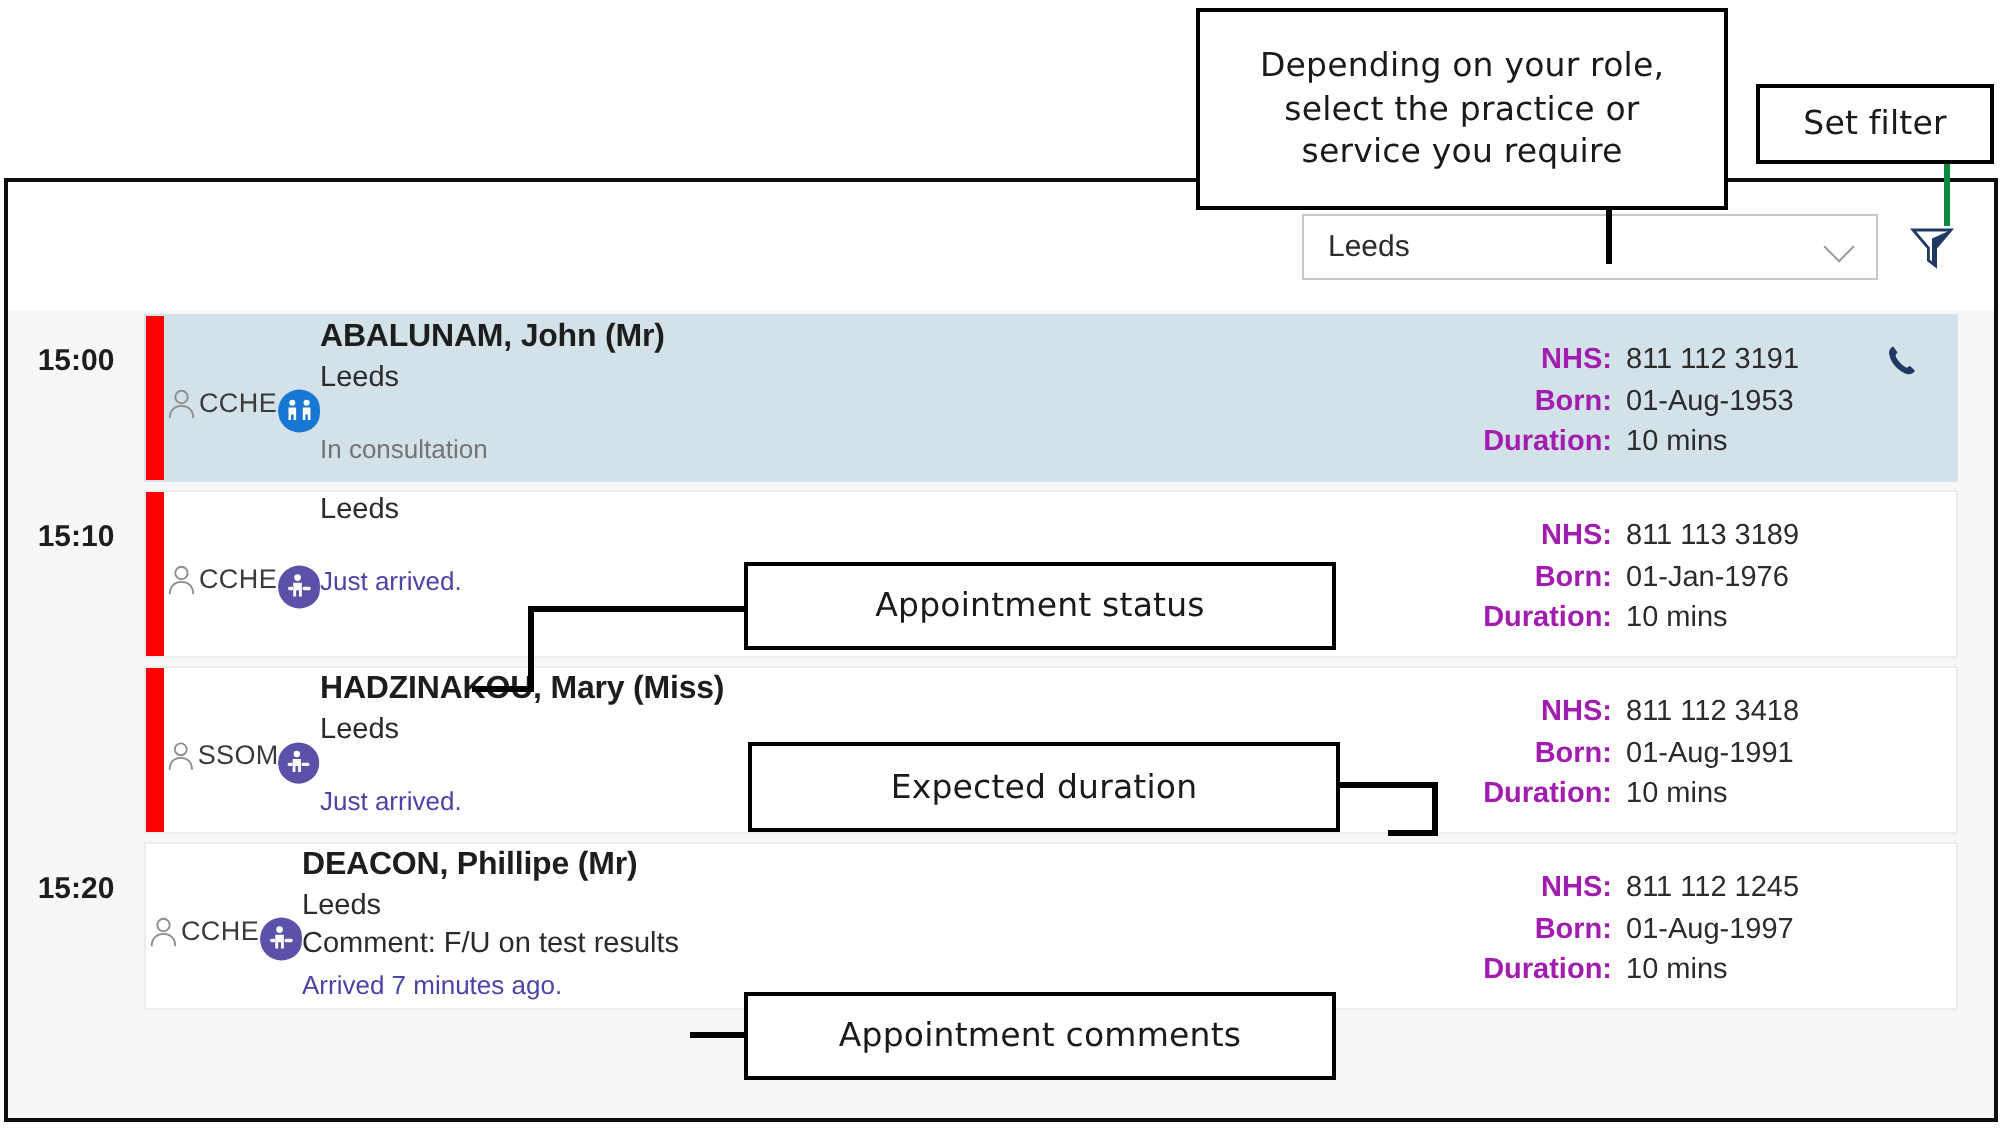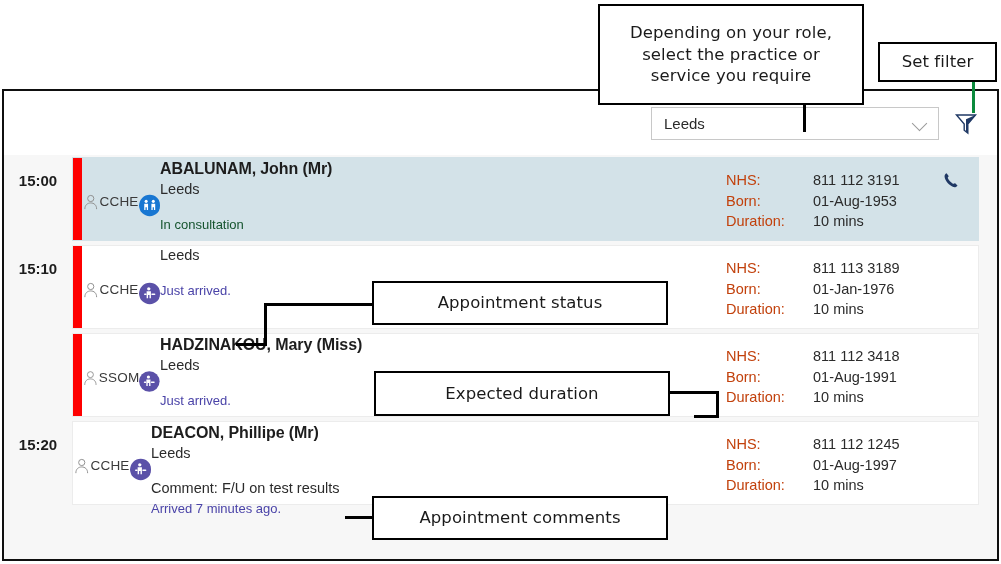--- a/index.html
+++ b/index.html
@@ -182,44 +182,44 @@
   }
   .practice-name{
     font-size:14.5px;
     color:#2b2b2b;
     line-height:1.32;
   }
   .comment{
     font-size:14.5px;
     color:#2b2b2b;
     line-height:1.32;
-    margin-top:16px;
   }
   .appt-status{
     font-size:13px;
     color:#4a43a8;
     line-height:1.3;
     margin-top:3px;
   }
-  .appt-status.blue{ color:#14532d; }
+  .appt-status.blue{ color:#737373; }
   .detail-col.spaced .appt-status{ margin-top:18px; }
 
   .meta-col{
     flex:0 0 auto;
     width:196px;
     padding-top:12px;
     box-sizing:border-box;
     font-size:14.5px;
     color:#2b2b2b;
   }
   .meta-row{ display:flex; line-height:1.42; }
   .meta-label{
     flex:0 0 80px;
-    font-weight:normal;
-    color:#c2410c;
+    text-align:right;
+    font-weight:bold;
+    color:#a21caf;
     padding-right:7px;
   }
   .meta-value{ flex:1 1 auto; }
 
   .phone-col{
     flex:0 0 56px;
     padding-top:14px;
     box-sizing:border-box;
     display:flex;
     justify-content:center;

